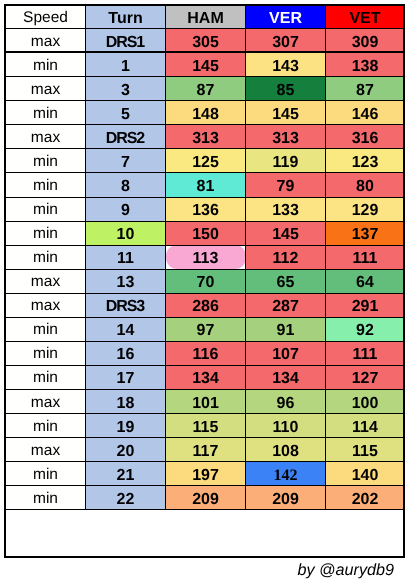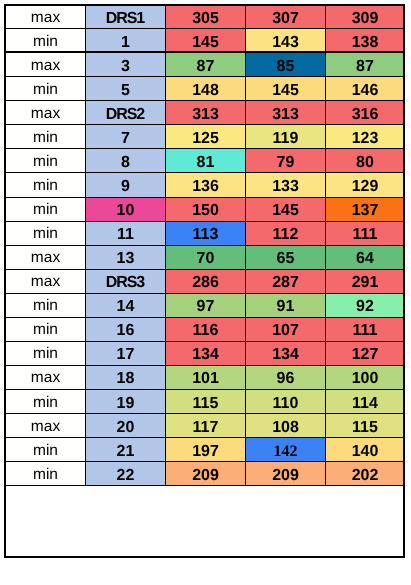--- a/index.html
+++ b/index.html
@@ -51,39 +51,46 @@
 <div id="sheet">
   <table class="grid">
     <colgroup>
       <col class="c-speed">
         <col class="c-turn">
         <col class="c-d1">
         <col class="c-d2">
         <col class="c-d3">
     </colgroup>
     <tbody>
+      <tr class="head-row">
+        <td class="h-speed"><span>Speed</span></td>
+        <td class="h-turn"><span>Turn</span></td>
+        <td class="h-d1"><span>HAM</span></td>
+        <td class="h-d2"><span>VER</span></td>
+        <td class="h-d3"><span>VET</span></td>
+      </tr>
     <tr class="data-row">
           <td class="speed-cell"><span>max</span></td>
           <td class="turn-cell" style="background: rgb(178, 199, 232);"><span class="drs">DRS1</span></td>
           <td class="val-cell" style="background: rgb(244, 105, 107);"><span>305</span></td>
           <td class="val-cell" style="background: rgb(244, 105, 107);"><span>307</span></td>
           <td class="val-cell" style="background: rgb(244, 105, 107);"><span>309</span></td>
         </tr>
         <tr class="data-row">
           <td class="speed-cell"><span>min</span></td>
           <td class="turn-cell" style="background: rgb(178, 199, 232);"><span>1</span></td>
           <td class="val-cell" style="background: rgb(244, 105, 107);"><span>145</span></td>
           <td class="val-cell" style="background: rgb(252, 226, 131);"><span>143</span></td>
           <td class="val-cell" style="background: rgb(244, 105, 107);"><span>138</span></td>
         </tr>
         <tr class="data-row">
           <td class="speed-cell"><span>max</span></td>
           <td class="turn-cell" style="background: rgb(178, 199, 232);"><span>3</span></td>
           <td class="val-cell" style="background: rgb(143, 204, 128);"><span>87</span></td>
-          <td class="val-cell" style="background: #0369a1;"><span>85</span></td>
+          <td class="val-cell" style="background: #15803d;"><span>85</span></td>
           <td class="val-cell" style="background: rgb(143, 204, 128);"><span>87</span></td>
         </tr>
         <tr class="data-row">
           <td class="speed-cell"><span>min</span></td>
           <td class="turn-cell" style="background: rgb(178, 199, 232);"><span>5</span></td>
           <td class="val-cell" style="background: rgb(252, 219, 127);"><span>148</span></td>
           <td class="val-cell" style="background: rgb(252, 219, 127);"><span>145</span></td>
           <td class="val-cell" style="background: rgb(252, 219, 127);"><span>146</span></td>
         </tr>
         <tr class="data-row">
@@ -109,29 +116,29 @@
         </tr>
         <tr class="data-row">
           <td class="speed-cell"><span>min</span></td>
           <td class="turn-cell" style="background: rgb(178, 199, 232);"><span>9</span></td>
           <td class="val-cell" style="background: rgb(252, 227, 131);"><span>136</span></td>
           <td class="val-cell" style="background: rgb(252, 227, 131);"><span>133</span></td>
           <td class="val-cell" style="background: rgb(252, 227, 131);"><span>129</span></td>
         </tr>
         <tr class="data-row">
           <td class="speed-cell"><span>min</span></td>
-          <td class="turn-cell" style="background: #ec4899;"><span>10</span></td>
+          <td class="turn-cell" style="background: #bef264;"><span>10</span></td>
           <td class="val-cell" style="background: rgb(244, 105, 107);"><span>150</span></td>
           <td class="val-cell" style="background: rgb(244, 105, 107);"><span>145</span></td>
           <td class="val-cell" style="background: #f97316;"><span>137</span></td>
         </tr>
         <tr class="data-row">
           <td class="speed-cell"><span>min</span></td>
           <td class="turn-cell" style="background: rgb(178, 199, 232);"><span>11</span></td>
-          <td class="val-cell" style="background: #3b82f6;"><span>113</span></td>
+          <td class="val-cell" style="background: #f9a8d4; border-radius: 11px;"><span>113</span></td>
           <td class="val-cell" style="background: rgb(244, 105, 107);"><span>112</span></td>
           <td class="val-cell" style="background: rgb(244, 105, 107);"><span>111</span></td>
         </tr>
         <tr class="data-row">
           <td class="speed-cell"><span>max</span></td>
           <td class="turn-cell" style="background: rgb(178, 199, 232);"><span>13</span></td>
           <td class="val-cell" style="background: rgb(99, 190, 123);"><span>70</span></td>
           <td class="val-cell" style="background: rgb(99, 190, 123);"><span>65</span></td>
           <td class="val-cell" style="background: rgb(99, 190, 123);"><span>64</span></td>
         </tr>
@@ -195,13 +202,14 @@
           <td class="speed-cell"><span>min</span></td>
           <td class="turn-cell" style="background: rgb(178, 199, 232);"><span>22</span></td>
           <td class="val-cell" style="background: rgb(251, 174, 119);"><span>209</span></td>
           <td class="val-cell" style="background: rgb(251, 174, 119);"><span>209</span></td>
           <td class="val-cell" style="background: rgb(251, 174, 119);"><span>202</span></td>
         </tr>
       </tbody>
   </table>
   <div id="frame"></div>
   <div id="titlerule"></div>
+  <div class="credit">by @aurydb9</div>
 </div>
 
 </body></html>

